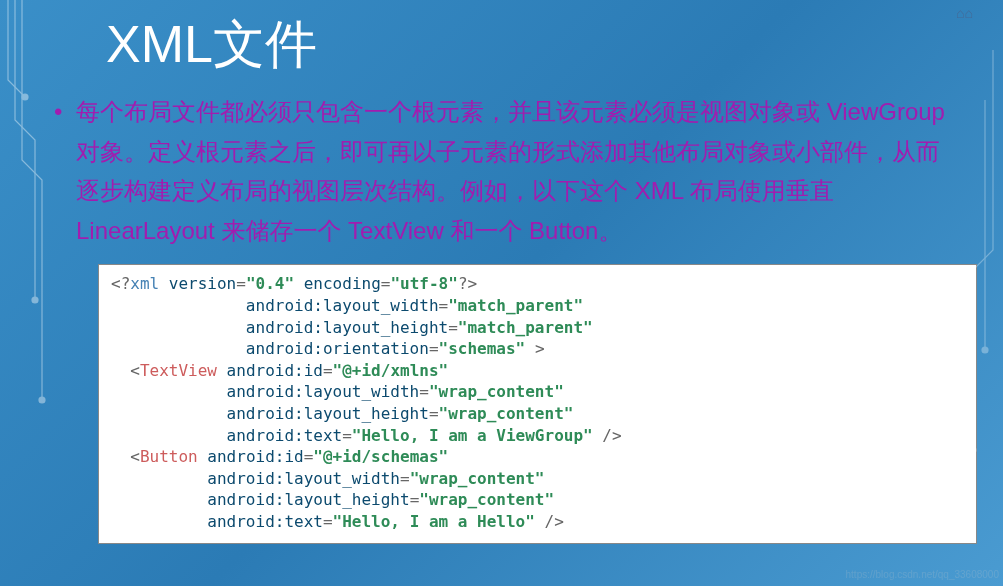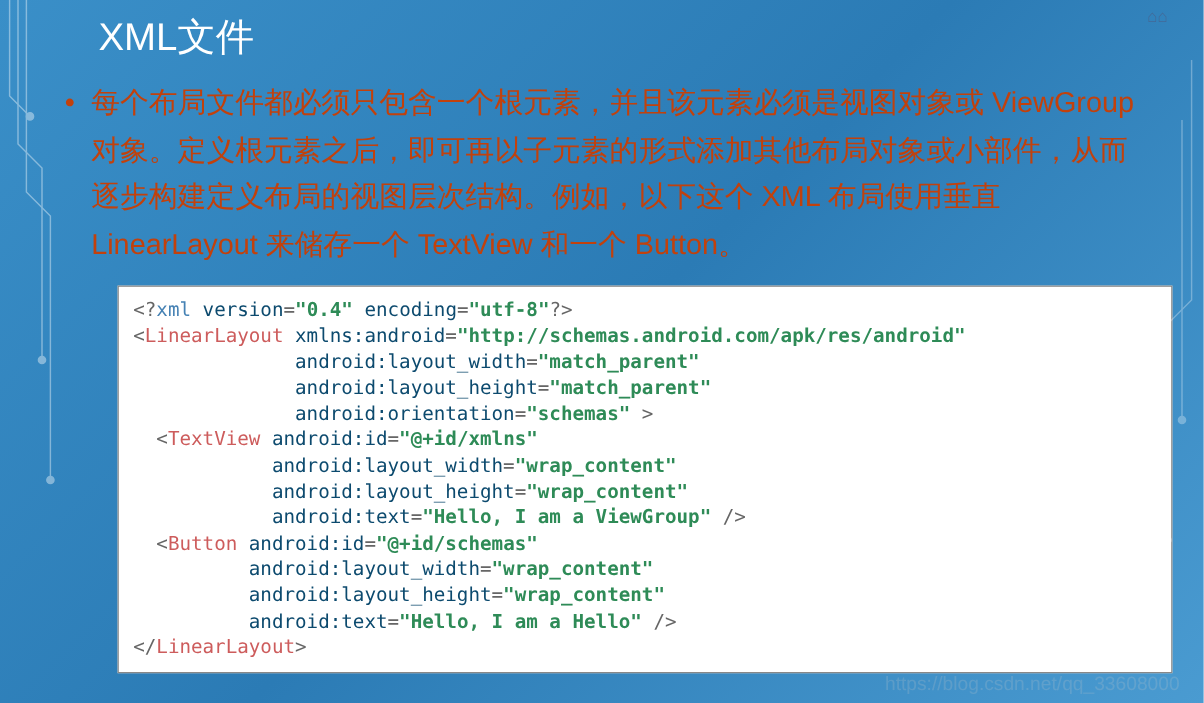--- a/index.html
+++ b/index.html
@@ -1,26 +1,26 @@
 <!DOCTYPE html>
 <html><head>
 <meta charset="utf-8">
 <style>
 *{margin:0;padding:0;box-sizing:border-box}
 body{width:1003px;height:586px;background:linear-gradient(135deg,#3a8fc8 0%,#2b7bb5 50%,#4a9bd1 100%);font-family:"Microsoft YaHei","Segoe UI",sans-serif;position:relative;overflow:hidden}
 .circuit-left{position:absolute;left:0;top:0;width:60px;height:586px;opacity:.4}
 .circuit-right{position:absolute;right:0;top:50px;width:60px;height:500px;opacity:.3}
-.title{color:#fff;font-size:32px;padding:10px 0 12px 82px;font-weight:400}
-.bullet-text{color:#c2410c;font-size:24px;line-height:1.65;padding:0 57px 0 76px;position:relative}
+.title{color:#fff;font-size:52px;padding:10px 0 12px 106px;font-weight:400}
+.bullet-text{color:#a21caf;font-size:24px;line-height:1.65;padding:0 57px 0 76px;position:relative}
 .bullet-text::before{content:"•";position:absolute;left:54px;top:0;font-size:24px}
 .code-box{background:#fff;margin:14px 26px 0 98px;padding:8px 12px 10px 12px;border:1px solid #888;font-family:Consolas,Monaco,monospace;font-size:16px;line-height:1.35}
 .code-line{white-space:pre}
 .pi{color:#4682b4}.tag{color:#cd5c5c}.attr{color:#0c4a6e}.eq{color:#666}.val{color:#2e8b57;font-weight:600}.ang{color:#666}
 .watermark-top{position:absolute;top:5px;right:30px;opacity:.2;font-size:14px;color:#800}
-.watermark-bot{position:absolute;bottom:6px;right:20px;opacity:.2;font-size:16px;color:#ccc}
+.watermark-bot{position:absolute;bottom:6px;right:4px;opacity:.2;font-size:10px;color:#ccc}
 </style>
 </head>
 <body>
 
 <svg class="circuit-left" viewBox="0 0 60 586">
     <g stroke="#fff" stroke-width="1.2" fill="none">
       <path d="M15 0 L15 120 L35 140 L35 300"></path>
       <path d="M8 0 L8 80 L25 97"></path>
       <circle cx="25" cy="97" r="3" fill="#fff"></circle>
       <circle cx="35" cy="300" r="3" fill="#fff"></circle>
@@ -38,28 +38,26 @@
   </svg>
 
 <div class="watermark-top">⌂⌂</div>
 
 <h1 class="title">XML文件</h1>
 
 <div class="bullet-text">每个布局文件都必须只包含一个根元素，并且该元素必须是视图对象或 ViewGroup 对象。定义根元素之后，即可再以子元素的形式添加其他布局对象或小部件，从而逐步构建定义布局的视图层次结构。例如，以下这个 XML 布局使用垂直 LinearLayout 来储存一个 TextView 和一个 Button。</div>
 
 <div class="code-box">
 <div class="code-line"><span class="ang">&lt;?</span><span class="pi">xml</span> <span class="attr">version</span><span class="eq">=</span><span class="val">"<span>0.4</span>"</span> <span class="attr">encoding</span><span class="eq">=</span><span class="val">"<span>utf-8</span>"</span><span class="ang">?&gt;</span></div>
-<div class="code-line"><span class="ang">&lt;</span><span class="tag">LinearLayout</span> <span class="attr">xmlns:android</span><span class="eq">=</span><span class="val">"<span>http://schemas.android.com/apk/res/android</span>"</span></div>
 <div class="code-line">              <span class="attr">android:layout_width</span><span class="eq">=</span><span class="val">"<span>match_parent</span>"</span></div>
 <div class="code-line">              <span class="attr">android:layout_height</span><span class="eq">=</span><span class="val">"<span>match_parent</span>"</span></div>
 <div class="code-line">              <span class="attr">android:orientation</span><span class="eq">=</span><span class="val">"<span>schemas</span>"</span> <span class="ang">&gt;</span></div>
 <div class="code-line">  <span class="ang">&lt;</span><span class="tag">TextView</span> <span class="attr">android:id</span><span class="eq">=</span><span class="val">"<span>@+id/xmlns</span>"</span></div>
 <div class="code-line">            <span class="attr">android:layout_width</span><span class="eq">=</span><span class="val">"<span>wrap_content</span>"</span></div>
 <div class="code-line">            <span class="attr">android:layout_height</span><span class="eq">=</span><span class="val">"<span>wrap_content</span>"</span></div>
 <div class="code-line">            <span class="attr">android:text</span><span class="eq">=</span><span class="val">"<span>Hello, I am a ViewGroup</span>"</span> <span class="ang">/&gt;</span></div>
 <div class="code-line">  <span class="ang">&lt;</span><span class="tag">Button</span> <span class="attr">android:id</span><span class="eq">=</span><span class="val">"<span>@+id/schemas</span>"</span></div>
 <div class="code-line">          <span class="attr">android:layout_width</span><span class="eq">=</span><span class="val">"<span>wrap_content</span>"</span></div>
 <div class="code-line">          <span class="attr">android:layout_height</span><span class="eq">=</span><span class="val">"<span>wrap_content</span>"</span></div>
 <div class="code-line">          <span class="attr">android:text</span><span class="eq">=</span><span class="val">"<span>Hello, I am a Hello</span>"</span> <span class="ang">/&gt;</span></div>
-<div class="code-line"><span class="ang">&lt;/</span><span class="tag">LinearLayout</span><span class="ang">&gt;</span></div>
 </div>
 
 <div class="watermark-bot">https://blog.csdn.net/qq_33608000</div>
 
 </body></html>

